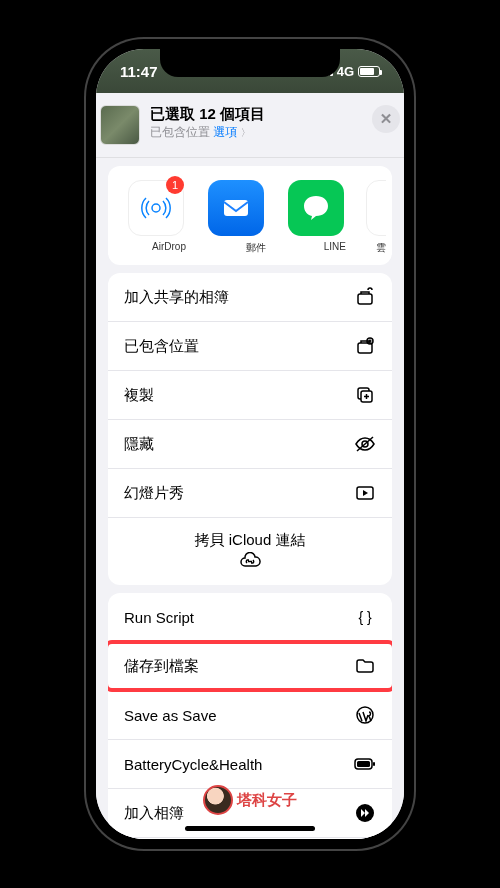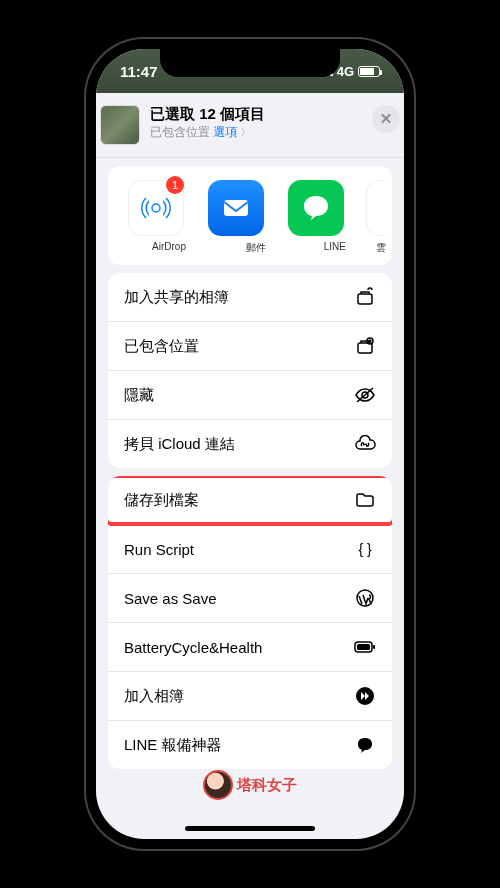--- a/index.html
+++ b/index.html
@@ -100,35 +100,35 @@
   overflow: hidden;
 }
 .action-item {
   display: flex; align-items: center; justify-content: space-between;
   padding: 13px 16px;
   font-size: 15px; color: #000;
   border-bottom: 0.5px solid #e5e5ea;
   position: relative;
   text-align: center;
 }
-.action-item:last-child { border-bottom: none; }
+.action-item:last-child { border-bottom: none; flex-direction: column; }
 .action-icon { width: 22px; height: 22px; display: flex; align-items: center; justify-content: center; color: #000; }
 
 .highlight-box {
   position: absolute;
   left: -4px; right: -4px; top: -2px; bottom: -2px;
   border: 4px solid #ff3b42;
   border-radius: 8px;
   pointer-events: none;
   z-index: 10;
 }
 
 .watermark {
   position: absolute;
-  bottom: 39px; left: 50%; transform: translateX(-50%);
+  bottom: 24px; left: 50%; transform: translateX(-50%);
   display: flex; align-items: center; gap: 4px;
   z-index: 50;
   margin-top: 12px;
 }
 .watermark-avatar {
   width: 30px; height: 30px; border-radius: 50%;
   background: radial-gradient(circle at 40% 35%, #f8d5c0 35%, #3a2a1f 38%);
   border: 2px solid #d44;
   position: relative;
 }
@@ -231,53 +231,72 @@
           <span class="action-icon">
               <svg width="20" height="20" viewBox="0 0 20 20">
                 <rect x="3" y="7" width="14" height="10" rx="2"></rect>
                 <path d="M6 7 V5 h8 v2"></path>
                 <circle cx="15" cy="5" r="3"></circle>
                 <path d="M15 3.5 v3 M13.5 5 h3"></path>
               </svg>
             </span>
         </div>
         <div class="action-item">
+          <span>複製</span>
+          <span class="action-icon">
+              <svg width="20" height="20" viewBox="0 0 20 20">
+                <rect x="6" y="6" width="11" height="11" rx="2"></rect>
+                <path d="M6 14 H5 a2 2 0 0 1-2-2 V5 a2 2 0 0 1 2-2 h7 a2 2 0 0 1 2 2 v1"></path>
+                <path d="M11.5 9 v5 M9 11.5 h5"></path>
+              </svg>
+            </span>
+        </div>
+        <div class="action-item">
           <span>隱藏</span>
           <span class="action-icon">
               <svg width="22" height="20" viewBox="0 0 22 20">
                 <path d="M2 10 c3-5 6-6 9-6 s6 1 9 6 c-3 5-6 6-9 6 s-6-1-9-6z"></path>
                 <circle cx="11" cy="10" r="3"></circle>
                 <path d="M3 17 L19 3"></path>
               </svg>
             </span>
         </div>
         <div class="action-item">
+          <span>幻燈片秀</span>
+          <span class="action-icon">
+              <svg width="20" height="20" viewBox="0 0 20 20">
+                <rect x="2" y="4" width="16" height="12" rx="2"></rect>
+                <path d="M8 7 l5 3 -5 3 z" fill="#000" stroke="none"></path>
+              </svg>
+            </span>
+        </div>
+        <div class="action-item">
           <span>拷貝 iCloud 連結</span>
           <span class="action-icon">
               <svg width="22" height="18" viewBox="0 0 22 18">
                 <path d="M6 14 a4 4 0 0 1 0-8 a5 5 0 0 1 10-1 a4 4 0 0 1 1 9 z"></path>
                 <path d="M8 11 a2 2 0 0 1 0-3 h2 M14 8 a2 2 0 0 1 0 3 h-2 M9 9.5 h4"></path>
               </svg>
             </span>
         </div>
       </div>
 
       <div class="action-list" style="position:relative">
+        <div class="action-item">
+          <span>Run Script</span>
+          <span class="action-icon" style="font-size:14px;font-weight:500">{ }</span>
+        </div>
         <div class="action-item" style="position:relative">
           <div class="highlight-box"></div>
           <span>儲存到檔案</span>
           <span class="action-icon">
               <svg width="20" height="18" viewBox="0 0 20 18">
                 <path d="M2 5 a2 2 0 0 1 2-2 h4 l2 2 h6 a2 2 0 0 1 2 2 v6 a2 2 0 0 1-2 2 H4 a2 2 0 0 1-2-2 z"></path>
               </svg>
             </span>
-        </div>
-        <div class="action-item">
-          <span>Run Script</span>
-          <span class="action-icon" style="font-size:14px;font-weight:500">{ }</span>
         </div>
         <div class="action-item">
           <span>Save as Save</span>
           <span class="action-icon">
               <svg width="20" height="20" viewBox="0 0 20 20">
                 <circle cx="10" cy="10" r="8"></circle>
                 <path d="M4 8 l3 8 M8 7 l3 9 2-6 M14 7 c2 0 2 3 0 4 l2 5"></path>
               </svg>
             </span>
         </div>

